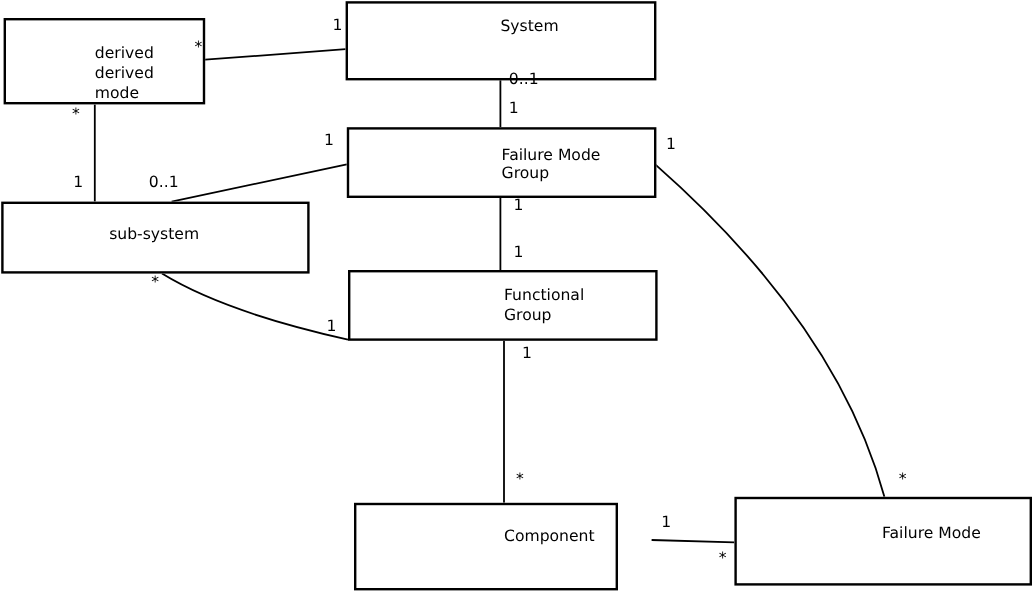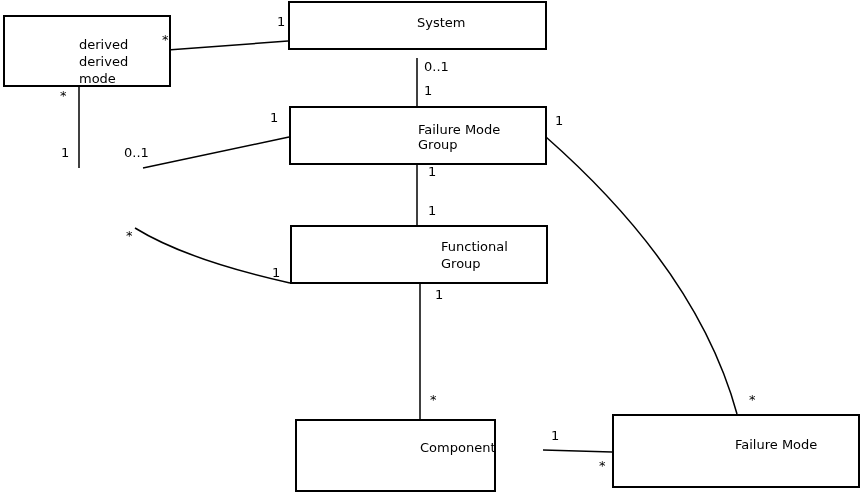--- a/index.html
+++ b/index.html
@@ -34,29 +34,29 @@
     background: #ffffff;
   }
   .entity .elabel {
     position: absolute;
     white-space: nowrap;
     line-height: 17px;
   }
   
   .e-dfm        { left: 3px;   top: 15px;  width: 168px; height: 72px; }
   .e-dfm .elabel { left: 74px; top: 19px; }
-  .e-system     { left: 288px; top: 1px;   width: 259px; height: 49px; }
+  .e-system     { left: 288px; top: 1px;   width: 259px; height: 66px; }
   .e-system .elabel { left: 127px; top: 12px; line-height: 16px; }
   .e-fmg        { left: 289px; top: 106px; width: 258px; height: 59px; }
   .e-fmg .elabel { left: 127px; top: 14px; line-height: 15px; }
   .e-subsystem  { left: 1px;   top: 168px; width: 257px; height: 60px; }
   .e-subsystem .elabel { left: 88px; top: 18px; line-height: 16px; }
   .e-fg         { left: 290px; top: 225px; width: 258px; height: 59px; }
-  .e-fg .elabel { left: 128px; top: 11px; margin-left: 21px; }
-  .e-component  { left: 295px; top: 419px; width: 201px; height: 73px; }
+  .e-fg .elabel { left: 128px; top: 11px; }
+  .e-component  { left: 295px; top: 419px; width: 220px; height: 73px; }
   .e-component .elabel { left: 123px; top: 19px; line-height: 16px; }
   .e-fm         { left: 612px; top: 414px; width: 248px; height: 74px; }
   .e-fm .elabel { left: 121px; top: 21px; line-height: 16px; }
   
   .mult {
     position: absolute;
     white-space: nowrap;
     line-height: 16px;
   }
   .m-dfm-sys-star   { left: 162px; top: 32px; }
@@ -107,20 +107,23 @@
     <div class="elabel">System</div>
   </div>
 
   <div class="entity e-fmg">
     <div class="elabel">
       <div>Failure Mode</div>
       <div>Group</div>
     </div>
   </div>
 
+  <div class="entity e-subsystem">
+    <div class="elabel">sub-system</div>
+  </div>
 
   <div class="entity e-fg">
     <div class="elabel">
       <div>Functional</div>
       <div>Group</div>
     </div>
   </div>
 
   <div class="entity e-component">
     <div class="elabel">Component</div>

